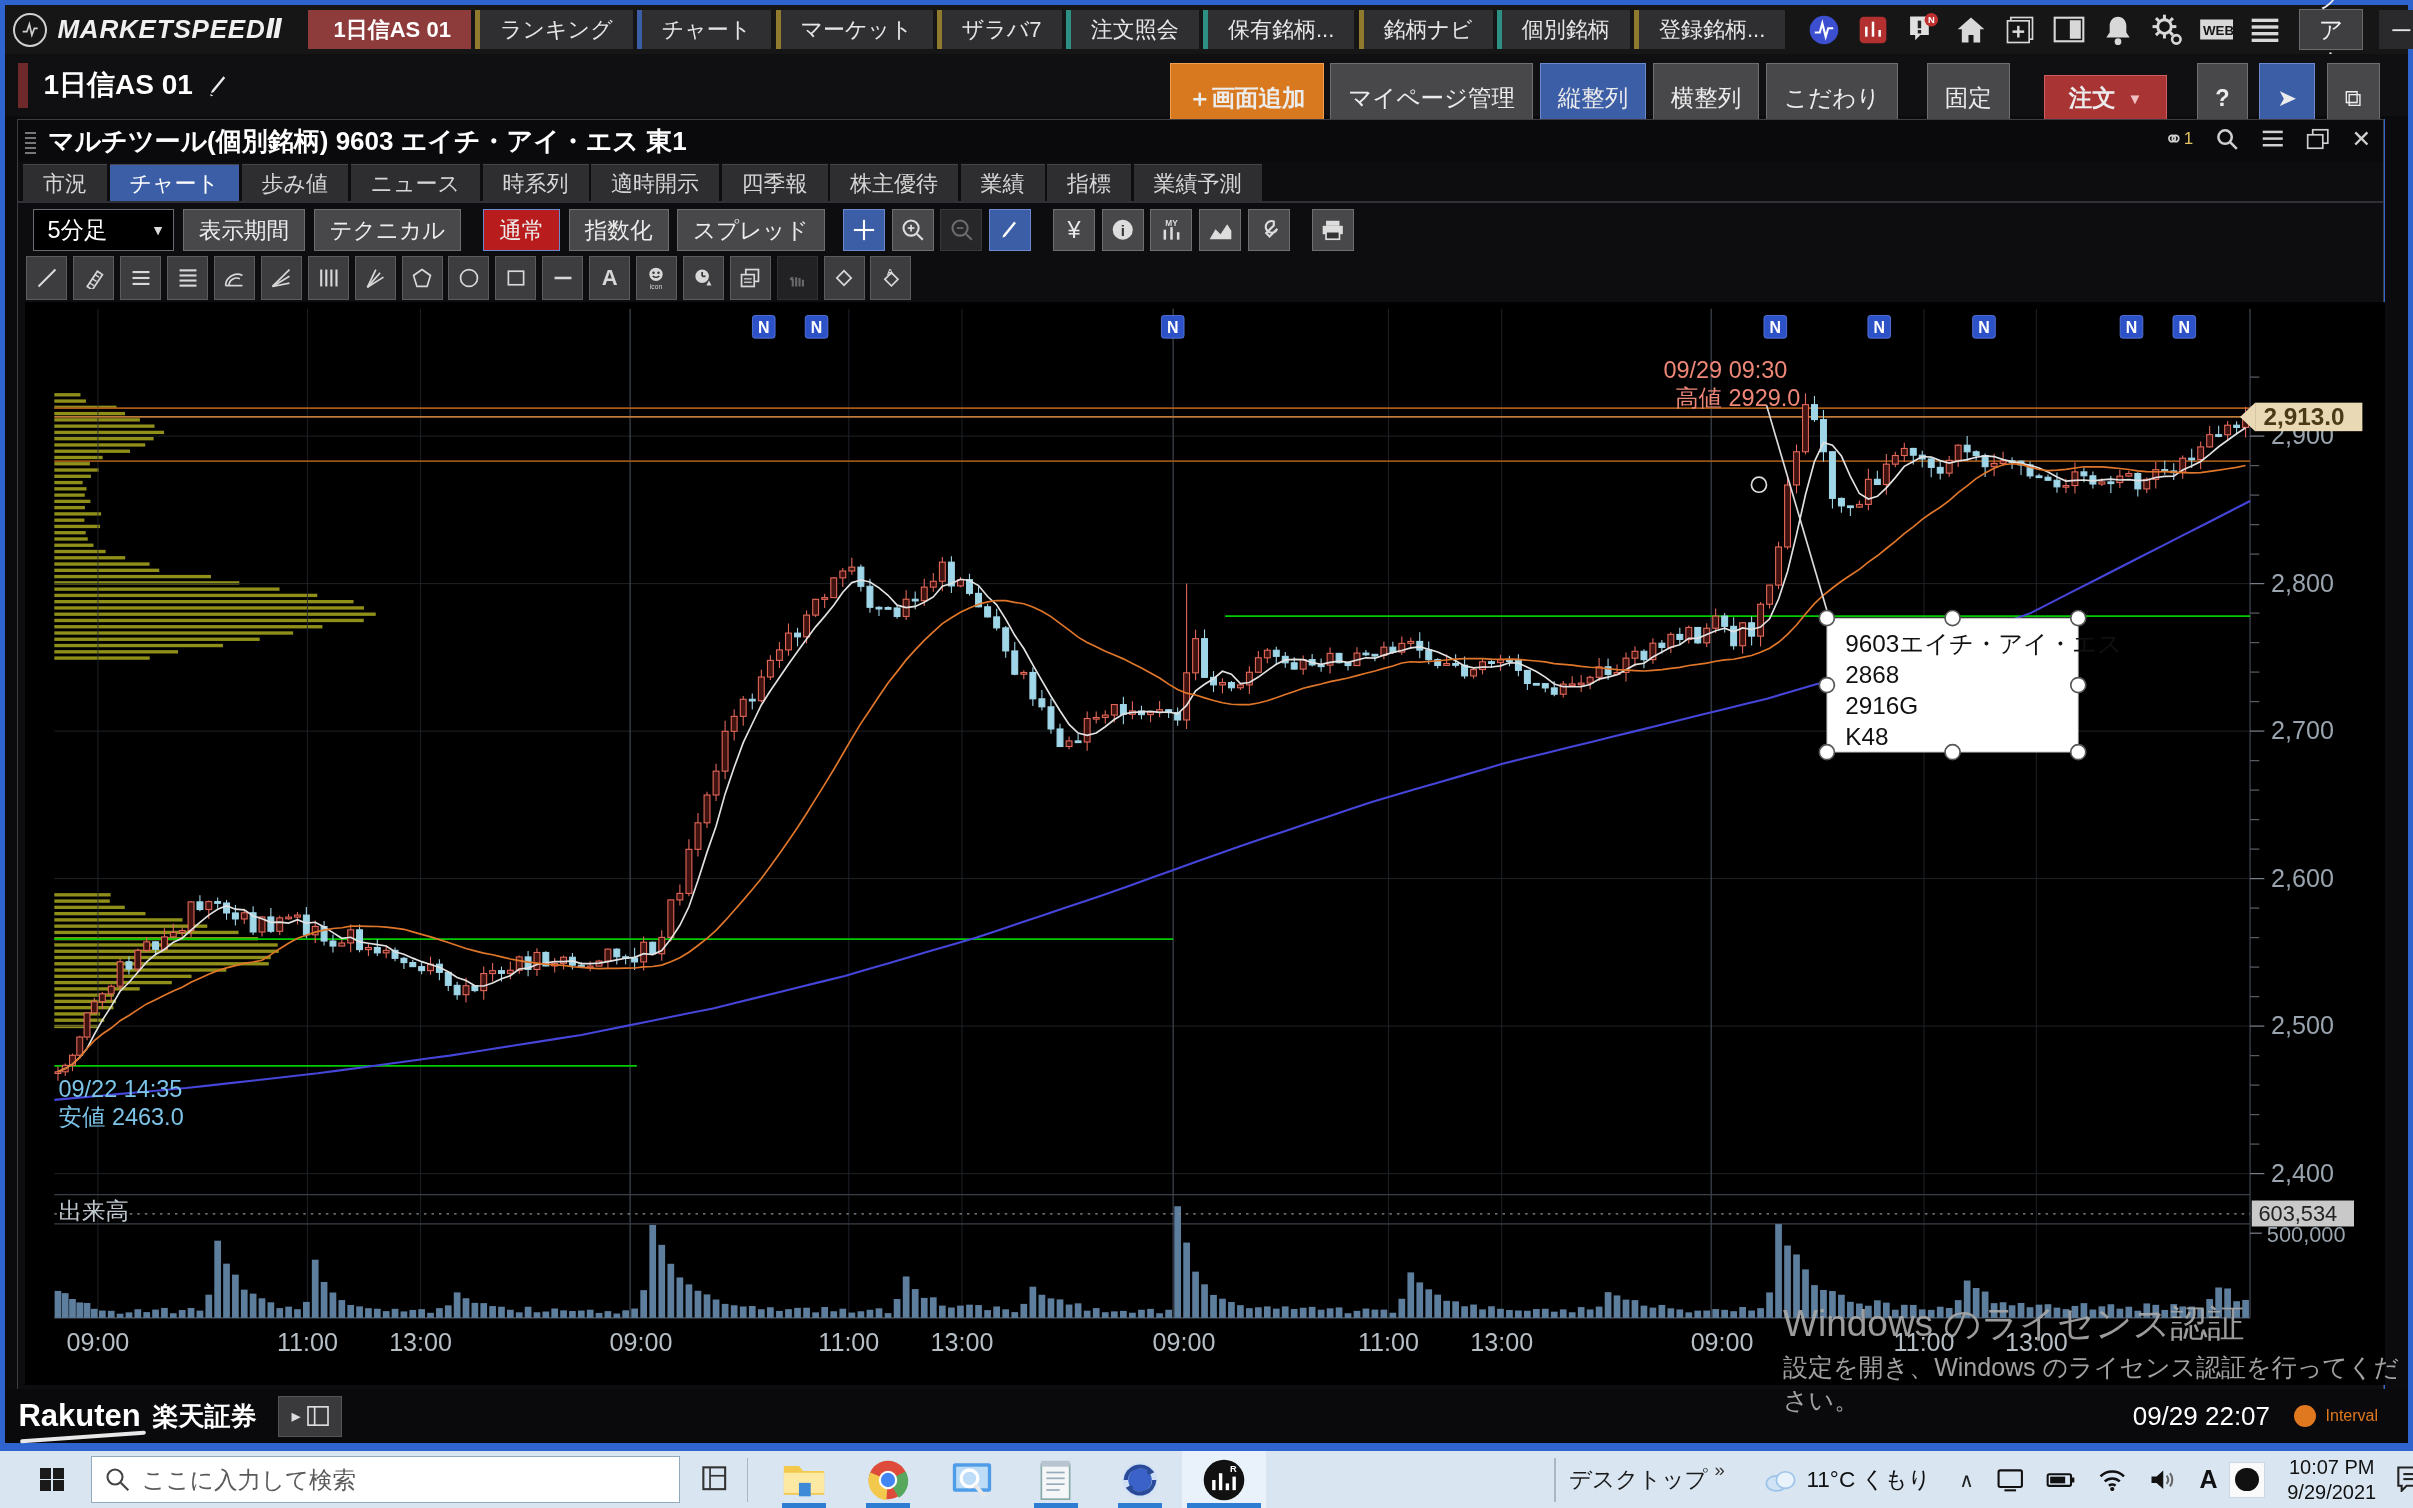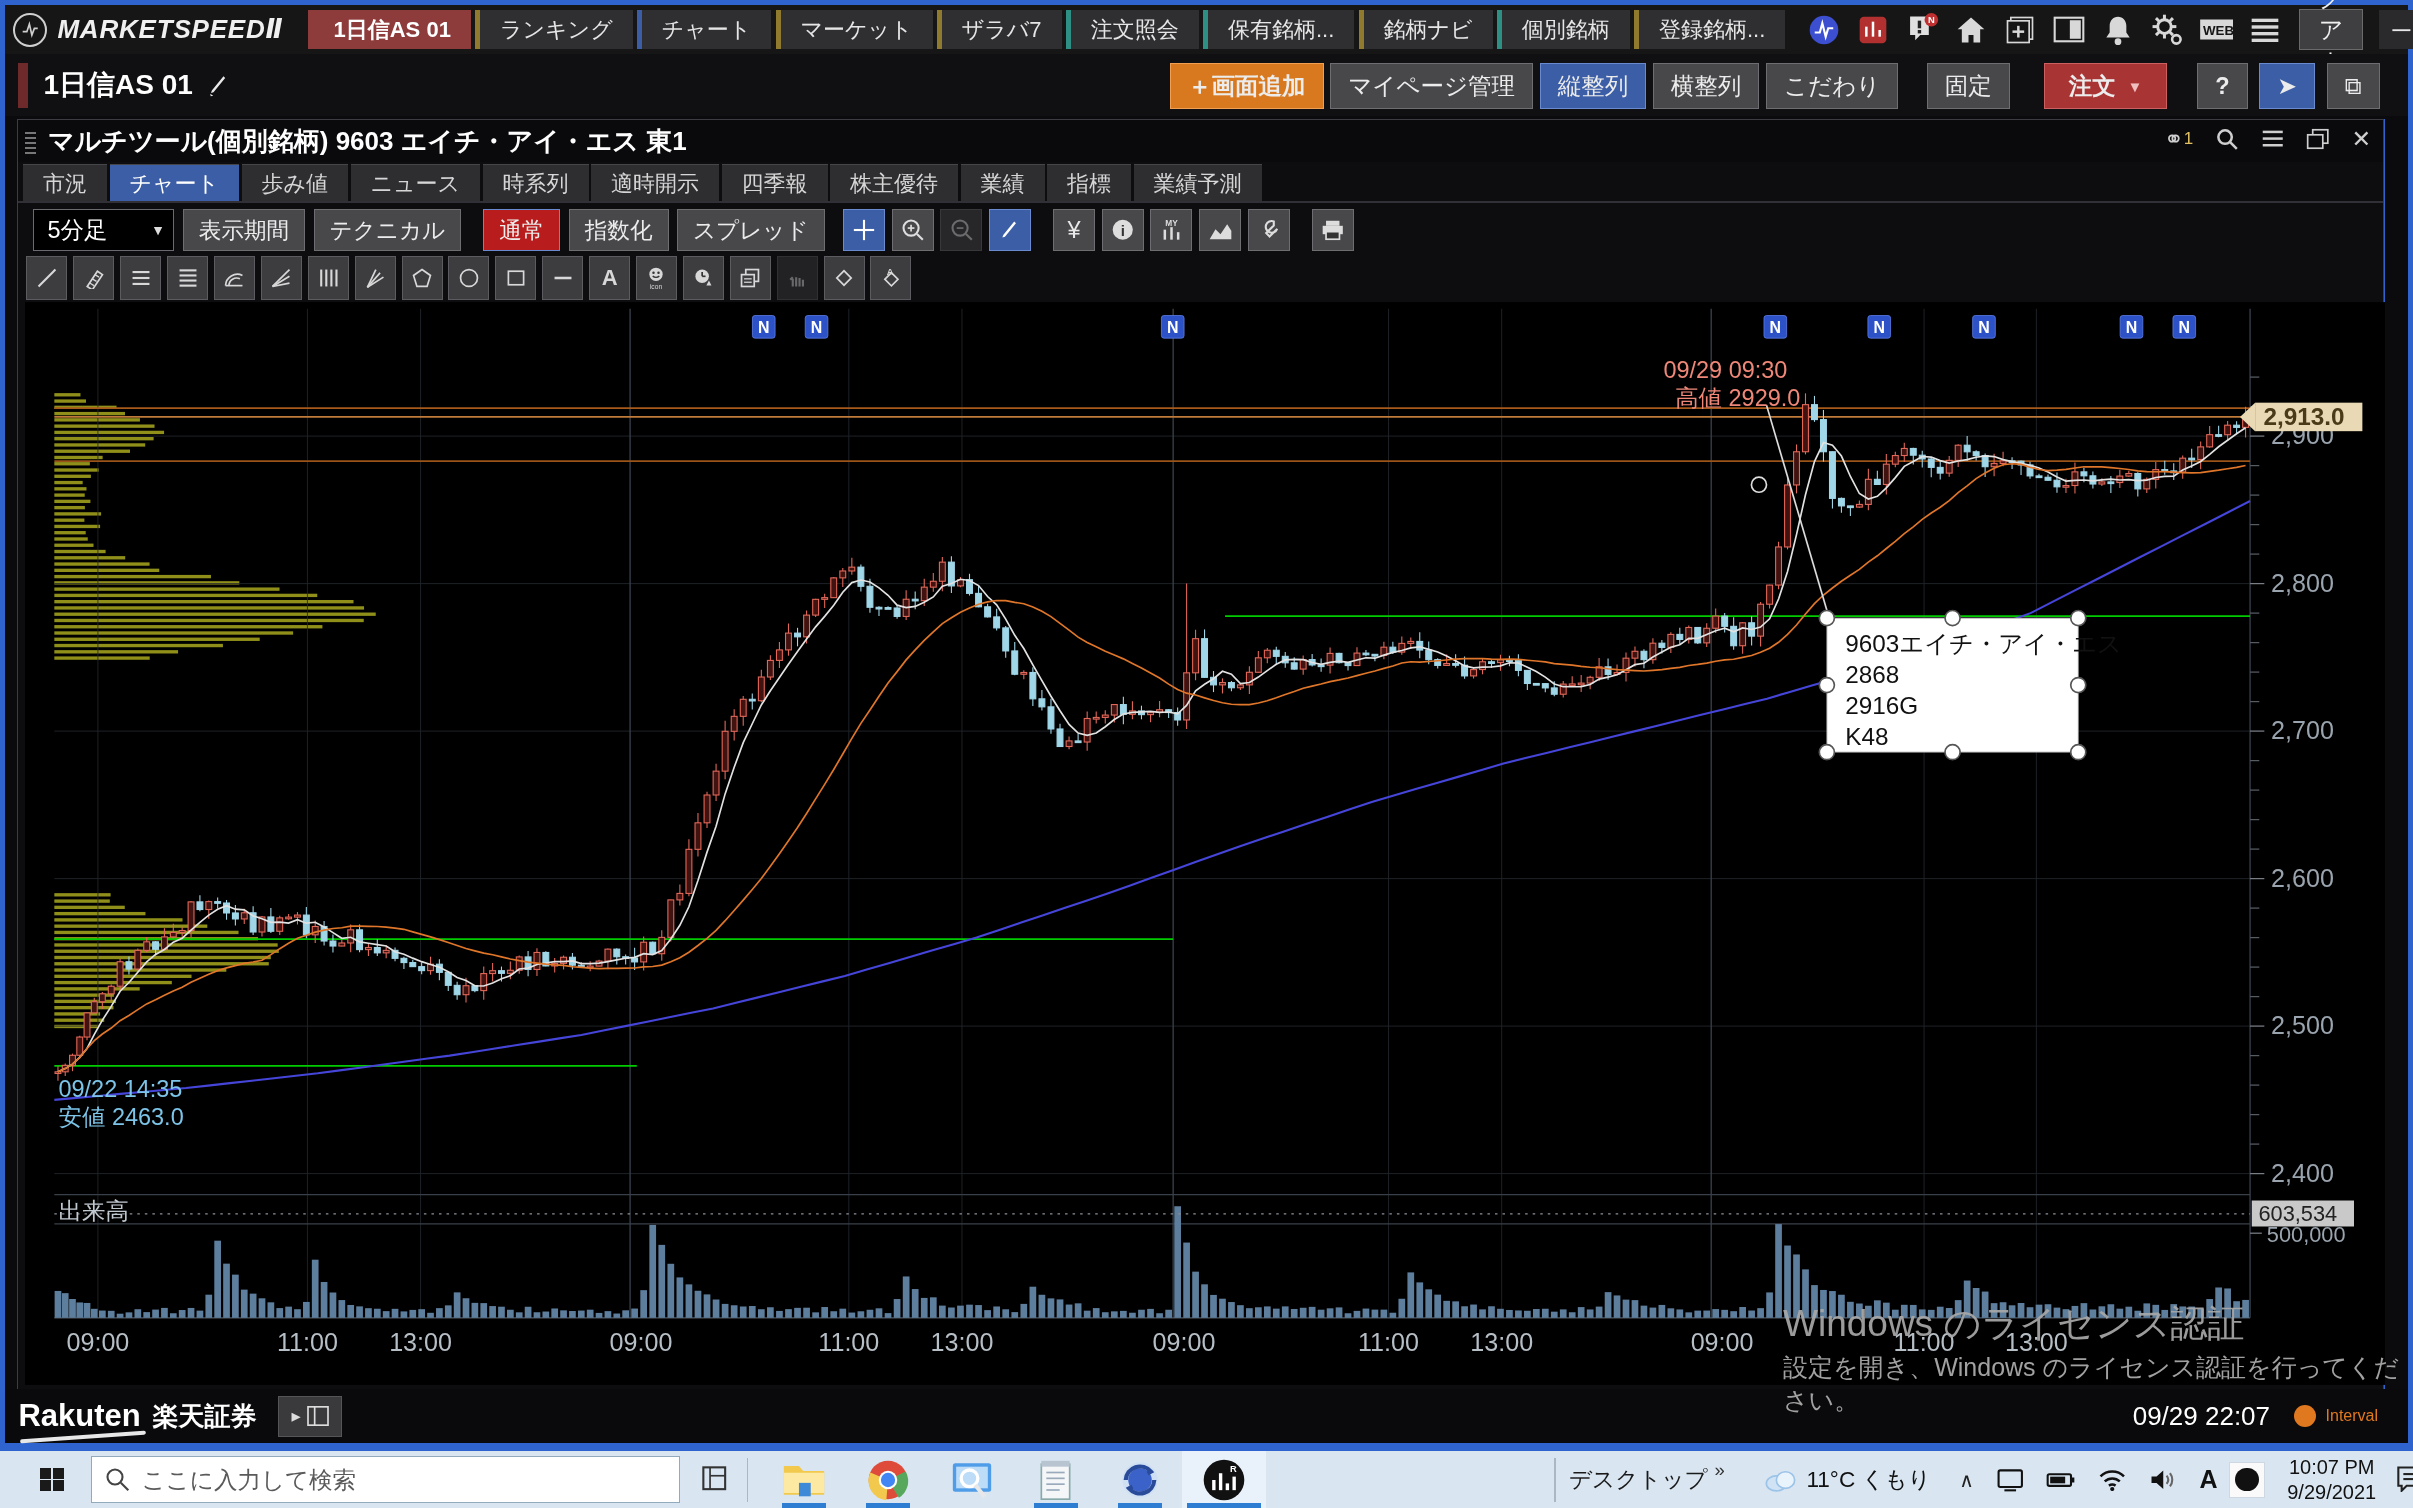--- a/index.html
+++ b/index.html
@@ -19,21 +19,21 @@
   .tico{width:34px;height:34px;display:flex;align-items:center;justify-content:center;}
   #logoutBtn{margin-left:17px;height:39px;background:#3f3f41;border:0.8px solid #6a6a6a;color:#f0f0f0;
     font-size:24px;padding:0 18.4px;display:flex;align-items:center;}
   .winctl{width:44px;height:39px;display:flex;align-items:center;justify-content:center;color:#e8e8e8;font-size:25px;margin-left:5px;background:#2a2a2c;}
   
   #wsbar{position:absolute;left:5px;top:54px;width:2403px;height:62px;background:#101012;display:flex;align-items:center;}
   #wsAccent{width:10px;height:45px;background:#6e2a2a;margin-left:13.4px;}
   #wsTitle{color:#fff;font-size:28px;font-weight:bold;margin-left:15px;}
   #wsRight{position:absolute;right:28.5px;top:9.2px;display:flex;align-items:center;}
   .wbtn{height:44px;background:#48484b;border:0.8px solid #6e6e72;color:#ececec;font-size:23.5px;
-    display:flex;align-items:center;justify-content:center;padding:0 17px;margin-left:6.7px;white-space:nowrap;}
+    display:flex;align-items:center;justify-content:center;padding:12px 17px;margin-left:6.7px;white-space:nowrap;}
   .wbtn.orange{background:#d9791f;border-color:#f0a050;font-weight:bold;}
   .wbtn.blue{background:#3c5ea6;border-color:#6a8ad0;}
   .wbtn.red{background:#a93434;border-color:#cc6060;font-weight:bold;}
   .wbtn .caret{font-size:15px;margin-left:11.7px;color:#f0c0c0;}
   
   #mtwin{position:absolute;left:17px;top:119px;width:2365px;height:1269px;background:#0d0d0f;border:0.8px solid #3c3c42;}
   #mtTitlebar{position:absolute;left:0;top:0;width:100%;height:42px;background:#0a0a0c;display:flex;align-items:center;}
   #grip{width:11.7px;height:25px;margin-left:6.7px;background:
     repeating-linear-gradient(0deg,#777 0 2.5px,transparent 2.5px 5px);}
   #mtTitle{color:#fff;font-size:26px;font-weight:bold;margin-left:11.7px;}

